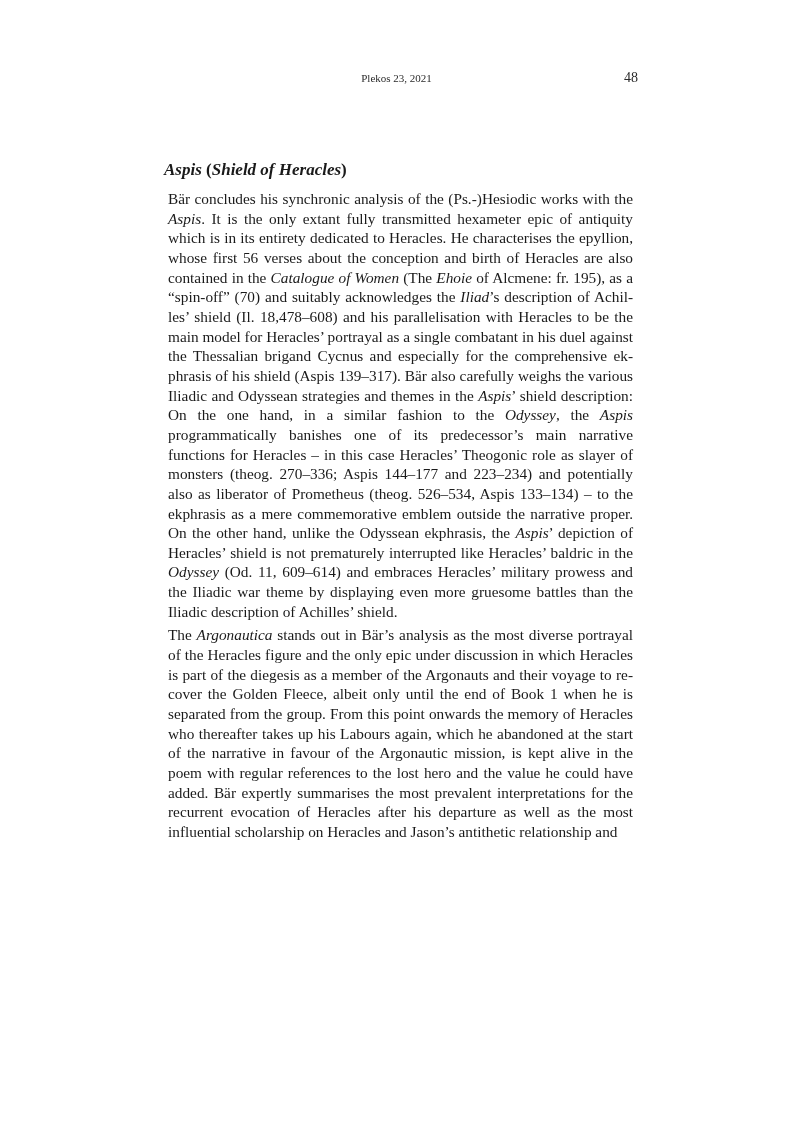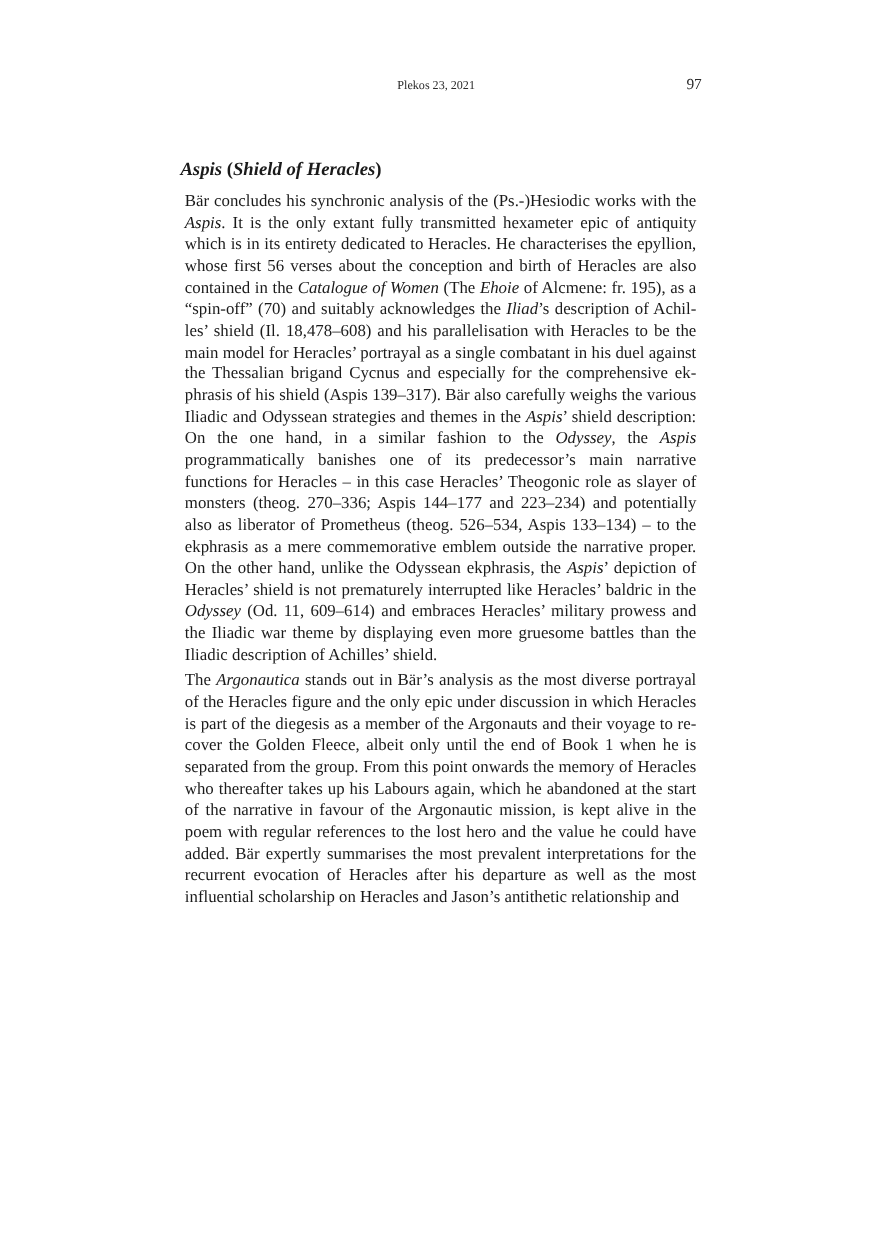--- a/index.html
+++ b/index.html
@@ -3,31 +3,31 @@
 <meta charset="utf-8">
 <style>
   html, body { margin: 0; padding: 0; background: #ffffff; }
   body { width: 799px; height: 1131px; position: relative; overflow: hidden;
          font-family: "Liberation Serif", "DejaVu Serif", serif; color: #1a1a1a; }
   .running-head { position: absolute; top: 72px; left: 0; width: 793px; text-align: center;
                   font-size: 11px; color: #2a2a2a; }
   .page-num { position: absolute; top: 70px; left: 612px; width: 26px; text-align: right;
               font-size: 14px; color: #2a2a2a; }
   .content { position: absolute; left: 164px; top: 143px; width: 473px; }
-  .h-section { font-size: 17px; font-weight: bold; margin: 0 0 8px 0; line-height: 22px; }
+  .h-section { font-size: 17px; font-weight: bold; margin: 16px 0 8px 0; line-height: 22px; }
   .h-section i { font-style: italic; }
   p.body { margin: 4px; font-size: 15.3px; line-height: 19.65px; text-align: justify; hyphens: manual; }
   p.body i { font-style: italic; }
   .h-chapter { font-size: 15px; font-weight: bold; margin: 34px 0 9px 0; line-height: 22px; }
   .h-chapter i { font-style: italic; font-size: 17px; }
 </style>
 </head>
 <body>
 
 <div class="running-head">Plekos 23, 2021</div>
-<div class="page-num">97</div>
+<div class="page-num">48</div>
 
 <div class="content">
   <div class="h-section"><i>Aspis</i><span> (</span><i>Shield of Heracles</i><span>)</span></div>
   <p class="body">Bär concludes his synchronic analysis of the (Ps.-)Hesiodic works with the <i>Aspis</i>. It is the only extant fully transmitted hexameter epic of antiquity which is in its entirety dedicated to Heracles. He characterises the epyllion, whose first 56 verses about the conception and birth of Heracles are also contained in the <i>Catalogue of Women</i> (The <i>Ehoie</i> of Alcmene: fr. 195), as a “spin-off” (70) and suitably acknowledges the <i>Iliad</i>’s description of Achil­les’ shield (Il. 18,478–608) and his parallelisation with Heracles to be the main model for Heracles’ portrayal as a single combatant in his duel against the Thessalian brigand Cycnus and especially for the comprehensive ek­phrasis of his shield (Aspis 139–317). Bär also carefully weighs the various Iliadic and Odyssean strategies and themes in the <i>Aspis</i>’ shield description: On the one hand, in a similar fashion to the <i>Odyssey</i>, the <i>Aspis</i> programmat­ically banishes one of its predecessor’s main narrative functions for Hera­cles – in this case Heracles’ Theogonic role as slayer of monsters (theog. 270–336; Aspis 144–177 and 223–234) and potentially also as liberator of Prometheus (theog. 526–534, Aspis 133–134) – to the ekphrasis as a mere commemorative emblem outside the narrative proper. On the other hand, unlike the Odyssean ekphrasis, the <i>Aspis</i>’ depiction of Heracles’ shield is not prematurely interrupted like Heracles’ baldric in the <i>Odyssey</i> (Od. 11, 609–614) and embraces Heracles’ military prowess and the Iliadic war theme by displaying even more gruesome battles than the Iliadic descrip­tion of Achilles’ shield.</p>
 
   <p class="body">The <i>Argonautica</i> stands out in Bär’s analysis as the most diverse portrayal of the Heracles figure and the only epic under discussion in which Heracles is part of the diegesis as a member of the Argonauts and their voyage to re­cover the Golden Fleece, albeit only until the end of Book 1 when he is separated from the group. From this point onwards the memory of Hera­cles who thereafter takes up his Labours again, which he abandoned at the start of the narrative in favour of the Argonautic mission, is kept alive in the poem with regular references to the lost hero and the value he could have added. Bär expertly summarises the most prevalent interpretations for the recurrent evocation of Heracles after his departure as well as the most influential scholarship on Heracles and Jason’s antithetic relationship and</p>
 </div>
 
 </body></html>

